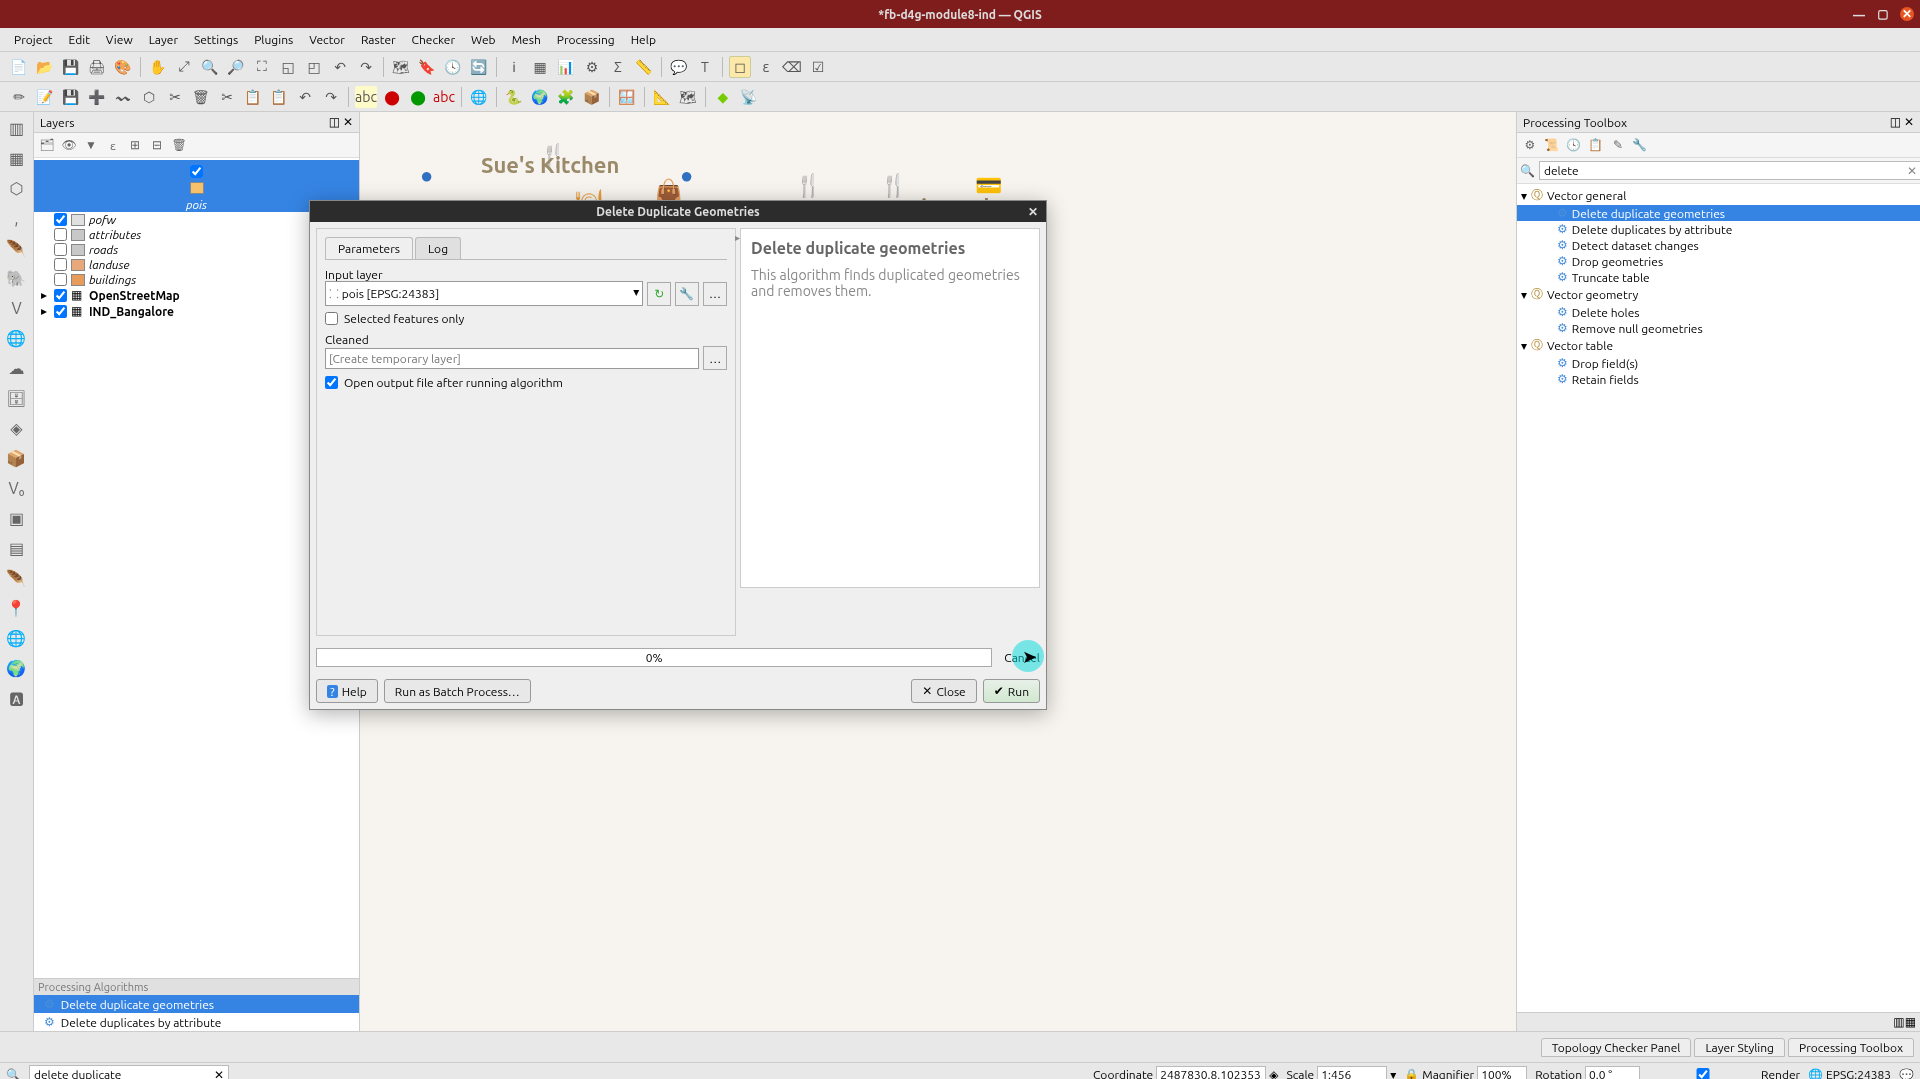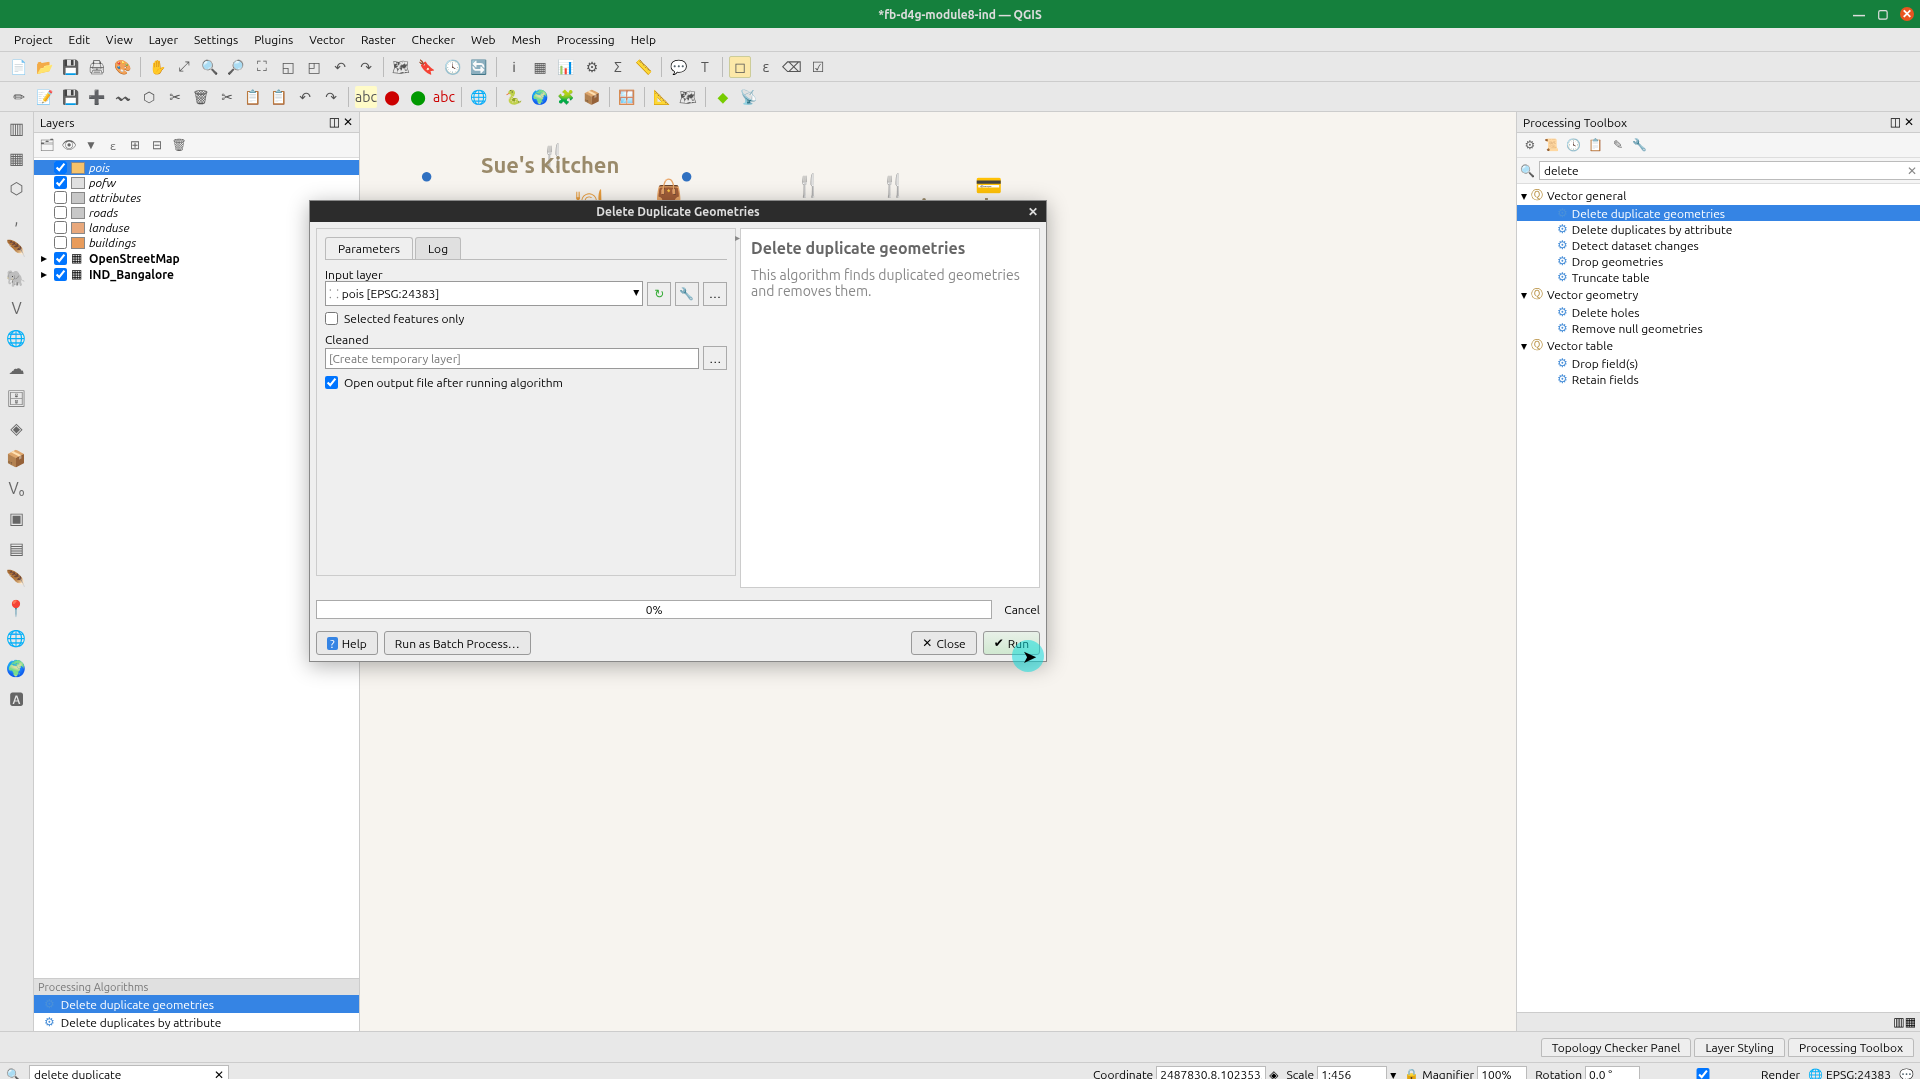--- a/index.html
+++ b/index.html
@@ -1,19 +1,19 @@
 <!DOCTYPE html>
 <html><head>
 <meta charset="utf-8">
 <style>
 * { margin: 0; padding: 0; box-sizing: border-box; font-family: "Ubuntu", "Segoe UI", sans-serif; font-size: 12px; }
 body { background: #f0f0f0; width: 1920px; height: 1079px; overflow: hidden; position: relative; }
 
 
-.titlebar { background: #15803d; height: 28px; display: flex; align-items: center; justify-content: center; color: #ddd; font-weight: bold; position: relative; }
+.titlebar { background: #7f1d1d; height: 28px; display: flex; align-items: center; justify-content: center; color: #ddd; font-weight: bold; position: relative; }
 .titlebar .win-controls { position: absolute; right: 6px; display: flex; gap: 10px; align-items: center; }
 .titlebar .win-controls span { width: 14px; height: 14px; display: inline-flex; align-items: center; justify-content: center; cursor: pointer; }
 .close-btn { background: #e95420; border-radius: 50%; color: #fff; }
 
 
 .menubar { background: #e8e8e8; height: 24px; display: flex; align-items: center; padding: 0 6px; border-bottom: 1px solid #ccc; }
 .menubar span { padding: 0 8px; cursor: pointer; }
 
 
 .toolbar { background: #e8e8e8; height: 30px; display: flex; align-items: center; padding: 0 6px; border-bottom: 1px solid #ccc; }
@@ -24,21 +24,21 @@
 .main { display: flex; height: calc(1079px - 28px - 24px - 30px - 30px - 24px - 24px); }
 .leftbar { width: 34px; background: #e8e8e8; border-right: 1px solid #ccc; display: flex; flex-direction: column; align-items: center; padding-top: 4px; gap: 6px; }
 .leftbar .lbtn { width: 24px; height: 24px; font-size: 16px; color: #666; display:flex; align-items:center; justify-content:center;}
 
 .layers-panel { width: 326px; background: #fff; border-right: 1px solid #ccc; display: flex; flex-direction: column; }
 .panel-header { background: #e8e8e8; padding: 3px 6px; border-bottom: 1px solid #ccc; display:flex; justify-content:space-between; align-items:center;}
 .panel-toolbar { background: #f5f5f5; padding: 3px 4px; border-bottom: 1px solid #ddd; display:flex; gap:4px; }
 .ptbtn { width:18px; height:18px; font-size:12px; color:#666; display:inline-flex; align-items:center; justify-content:center;}
 .layer-tree { flex: 1; overflow: auto; padding: 2px 0; }
 .layer-row { display: flex; align-items: center; padding: 1px 4px; gap: 4px; }
-.layer-row.selected { background: #3584e4; color: #fff; }
+.layer-row.selected { background: #3584e4; color: #fff; flex-direction: column; }
 .layer-row .exp { width: 12px; text-align: center; }
 .layer-row .chk { width: 13px; height: 13px; }
 .layer-row .swatch { width: 14px; height: 12px; border: 1px solid #888; }
 .layer-row .fname { font-style: italic; }
 .layer-row .fbold { font-weight: bold; }
 
 .proc-suggestions { border-top: 1px solid #ccc; }
 .proc-sugg-header { background: #e0e0e0; color: #777; padding: 2px 4px; font-size:11px;}
 .proc-sugg-row { padding: 2px 10px; display:flex; align-items:center; gap:6px;}
 .proc-sugg-row.selected { background: #3584e4; color: #fff; }
@@ -445,21 +445,21 @@
     </div>
   <span>💬</span>
 </div>
 
 <div class="dialog">
   <div class="dlg-title">
     <span>Delete Duplicate Geometries</span>
     <span class="dlg-x">✕</span>
   </div>
   <div class="dlg-body" style="position:relative;">
-    <div class="dlg-left" style="height:348px;">
+    <div class="dlg-left" style="height:408px;">
       <div class="tabs">
         <div class="tab active">Parameters</div>
         <div class="tab">Log</div>
       </div>
       <label>Input layer</label>
       <div style="display:flex;align-items:center;">
         <span class="combo">
           <span style="color:#888;">⸬ </span><span>pois [EPSG:24383]</span>
           <span style="float:right;">▾</span>
         </span>

